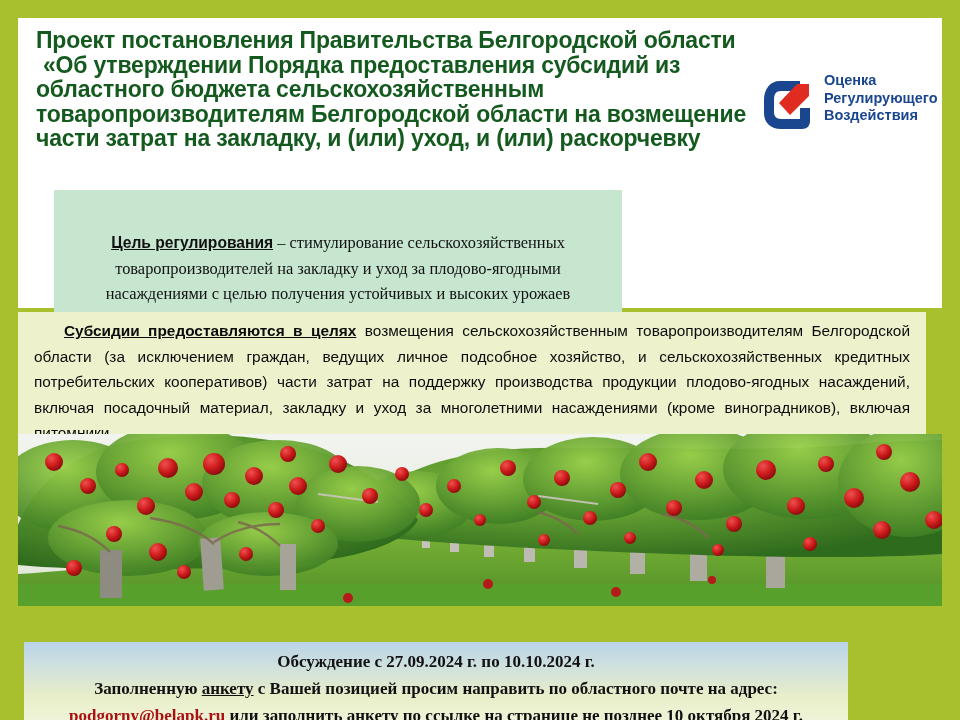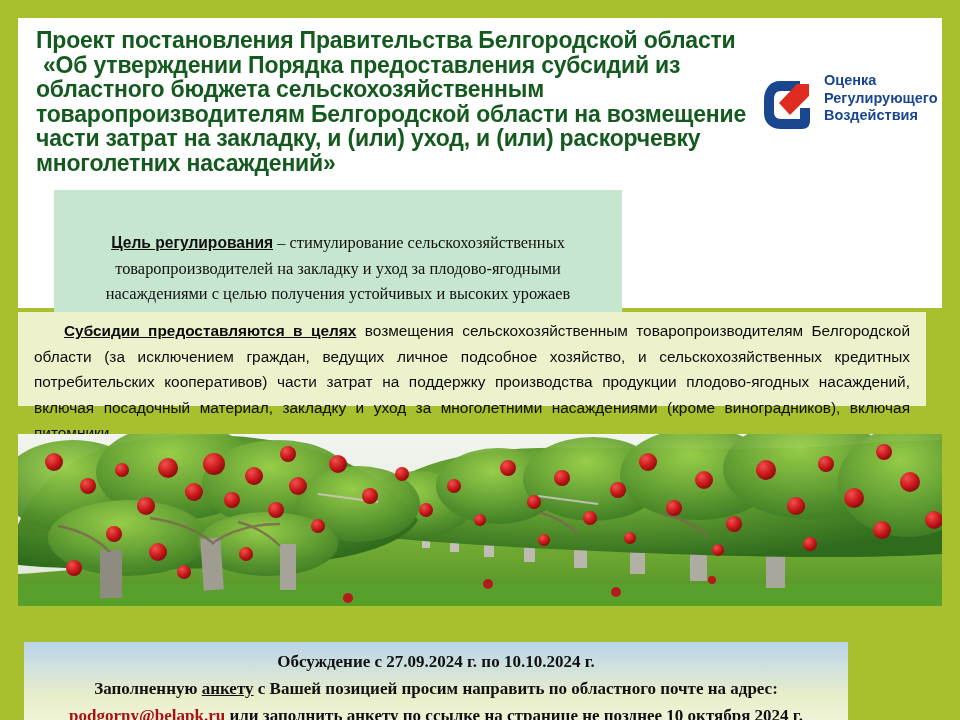--- a/index.html
+++ b/index.html
@@ -67,21 +67,21 @@
     padding:4px 6px 0 6px;
   }
   .fin-text{
     text-align:center;color:#0a0a0a;
     font-weight:bold;font-size:16.6px;line-height:21.7px;
   }
   .fin-text span{display:block;}
 
   
   .para-box{
-    position:absolute;left:18px;top:312px;width:908px;height:94px;
+    position:absolute;left:18px;top:312px;width:908px;height:122px;
     background:#edf2cc;
     box-sizing:border-box;
     padding:6px 16px 0 16px;
   }
   .para-text{
     font-size:15.4px;line-height:25.6px;
     color:#0c0c0c;text-align:justify;text-align-last:left;
     text-indent:30px;
   }
   .para-text b{font-weight:bold;text-decoration:underline;}
@@ -115,21 +115,20 @@
 <div class="slide">
 
   <div class="header-panel">
 
     <div class="title">
       <span class="l">Проект постановления Правительства Белгородской области</span>
       <span class="l indent">«Об утверждении Порядка предоставления субсидий из</span>
       <span class="l">областного бюджета сельскохозяйственным</span>
       <span class="l">товаропроизводителям Белгородской области на возмещение</span>
       <span class="l">части затрат на закладку, и (или) уход, и (или) раскорчевку</span>
-      <span class="l">многолетних насаждений»</span>
     </div>
 
     <div class="logo">
       <div class="logo-mark">
         <svg viewBox="0 0 58 58" xmlns="http://www.w3.org/2000/svg">
           <path d="M40 6 H20 C10 6 4 14 4 25 V38 C4 48 11 54 21 54 H42 C47 54 50 51 50 46 V33 H40 V44 H21 C16 44 14 41 14 37 V25 C14 19 16 16 21 16 H40 Z" fill="#19468f"></path>
           <path d="M27 38 L43 22 L36 15 L49 11 L46 24 L39 17 L27 38 Z" fill="#e02b20"></path>
           <path d="M30 40 L49 21 L49 9 L37 9 L19 28 Z" fill="#e02b20"></path>
         </svg>
       </div>

